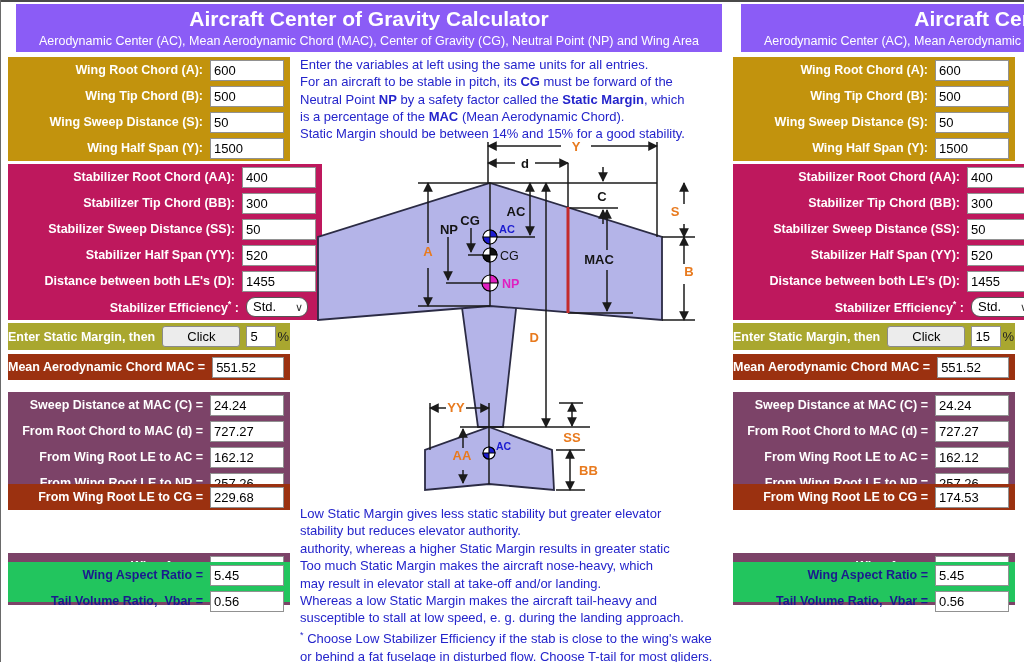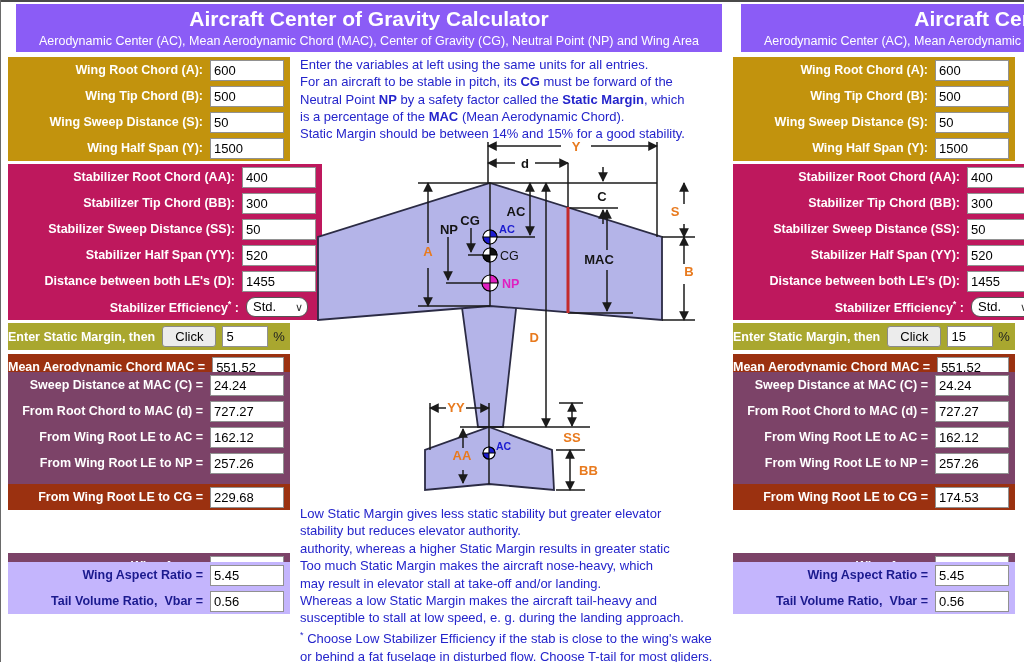--- a/index.html
+++ b/index.html
@@ -14,37 +14,37 @@
 
   .header{position:absolute;left:8px;top:0;width:706px;height:48px;background:#8b5cf6;color:#fff;text-align:center;}
   .header .title{font-size:21px;font-weight:bold;padding-top:3px;}
   .header .subtitle{font-size:12.5px;padding-top:3px;}
 
   .block{position:absolute;left:0;width:282px;}
   .blk-wing   {top:53px;height:104px;background:#C2930D;}
   .blk-stab   {top:160px;height:156px;background:#be185d;padding-left:32px;}
   .blk-margin {top:319px;height:27px;background:#A9A72F;}
   .blk-mac    {top:350px;height:26px;background:#9B3110;}
-  .blk-purple1{top:368px;height:135px;background:#7C4368;}
+  .blk-purple1{top:388px;height:92px;background:#7C4368;}
   .blk-cg     {top:480px;height:26px;background:#9B3110;}
   .blk-purple2{top:506px;height:52px;background:#7C4368;margin-top:43px;}
-  .blk-gray   {top:558px;height:52px;background:#c4b5fd;}
+  .blk-gray   {top:558px;height:40px;background:#22c55e;}
 
   .row{height:26px;display:flex;align-items:center;}
   .lbl{flex:1;text-align:right;color:#fff;font-weight:bold;font-size:12.5px;padding-right:7px;white-space:nowrap;}
   .lbl sup{font-size:9px;}
   .blk-gray .lbl{color:#1B1A8E;}
   .box{width:69px;height:17px;background:#fff;border:1px solid #919191;font-size:13px;line-height:17px;
        padding:1px 0 1px 3px;margin-right:6px;color:#000;overflow:hidden;white-space:nowrap;}
   .select{width:50px;height:18px;background:#fff;border:1px solid #555;border-radius:9px;font-size:13px;
           line-height:18px;padding:0 4px 0 6px;margin-right:14px;color:#000;display:flex;justify-content:space-between;}
   .select .chev{color:#333;font-size:11px;}
   .mrow{height:27px;display:flex;align-items:center;border-radius:11px;}
   .mbtn{background:#ECECEC;border:1px solid #8a8a8a;border-radius:3px;font-size:13px;color:#000;
-        padding:2px 12px;margin-right:6px;}
+        padding:2px 24px;margin-right:6px;}
   .mbox{width:50px;margin-right:0;}
   .pct{width:27px;text-align:center;font-size:13px;color:#222;}
 
   .intro{position:absolute;left:292px;top:52px;width:426px;color:#2424CB;font-size:13px;line-height:17.3px;overflow:hidden;}
   .outro{position:absolute;left:292px;top:501px;width:426px;height:161px;color:#2424CB;font-size:13px;line-height:17.4px;overflow:hidden;}
   .tline{white-space:nowrap;}
   .tline sup{font-size:9px;}
 
   .diagram{position:absolute;left:295px;top:136px;width:412px;height:366px;}
   svg text{font-family:"Liberation Sans",sans-serif;}

